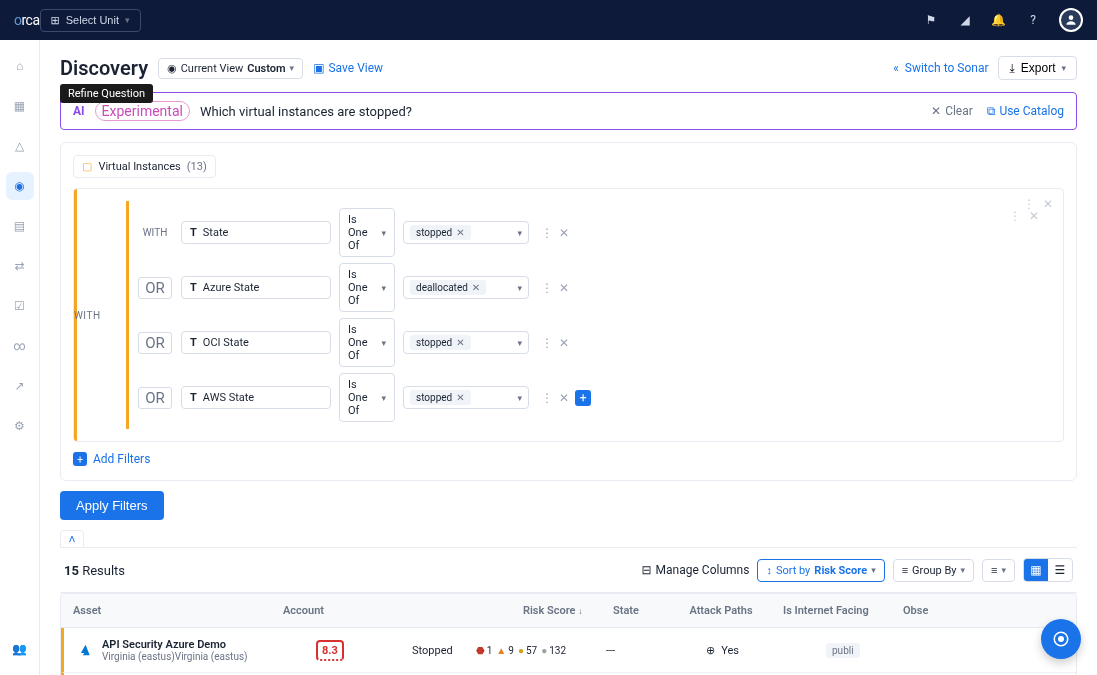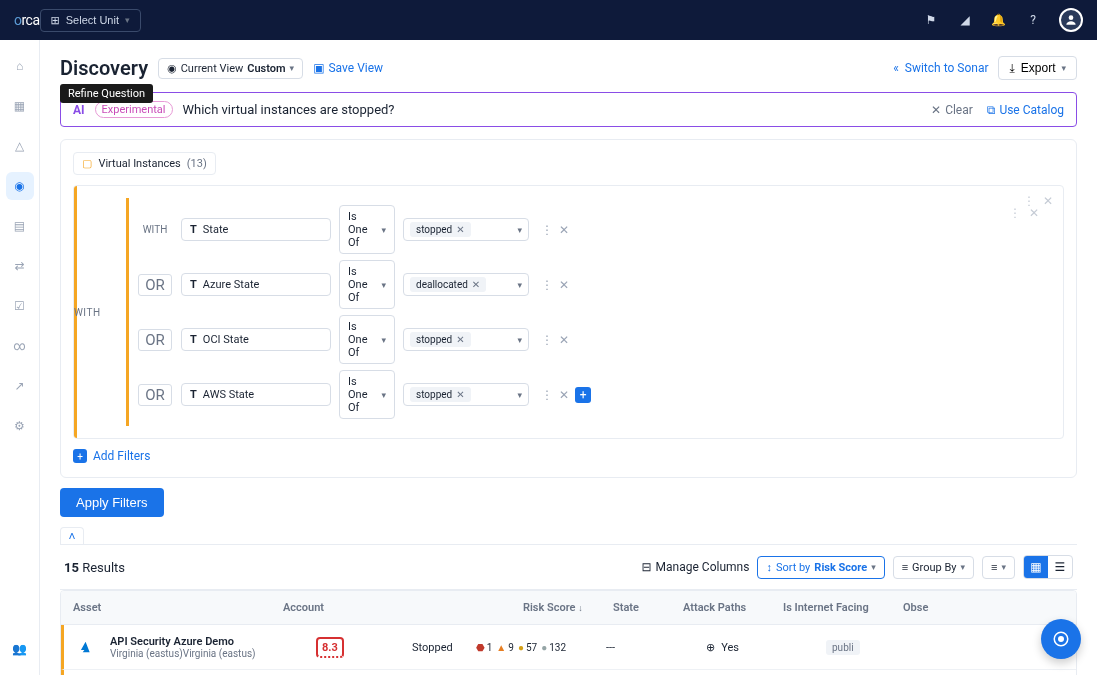--- a/index.html
+++ b/index.html
@@ -23,21 +23,21 @@
 .view-chip { border: 1px solid #d7dde6; border-radius: 4px; padding: 3px 8px; font-size: 11px; display: flex; align-items: center; gap: 4px; cursor: pointer; }
 .view-chip .strong { font-weight: 600; }
 .save-view { color: #1a73e8; font-size: 12px; display: flex; align-items: center; gap: 4px; cursor: pointer; }
 .refine-tip { position: absolute; top: 28px; left: 0; background: #1a1a1a; color: #fff; padding: 3px 8px; font-size: 11px; border-radius: 3px; }
 .head-right { margin-left: auto; display: flex; align-items: center; gap: 10px; }
 .switch-sonar { color: #1a73e8; font-size: 12px; display: flex; align-items: center; gap: 6px; cursor: pointer; }
 .export-btn { border: 1px solid #d7dde6; border-radius: 4px; padding: 4px 10px; font-size: 12px; display: flex; align-items: center; gap: 6px; cursor: pointer; background: #fff; }
 
 .ai-bar { border: 1px solid #8a4de6; border-radius: 4px; padding: 8px 12px; display: flex; align-items: center; gap: 10px; margin-bottom: 12px; margin-top: 12px;}
 .ai-label { font-weight: 700; color: #8a4de6; font-size: 12px; }
-.exp-chip { border: 1px solid #e89ad6; color: #c94db8; border-radius: 10px; padding: 1px 6px; font-size: 11px; }
+.exp-chip { border: 1px solid #e89ad6; color: #c94db8; border-radius: 10px; padding: 1px 6px; font-size: 14px; }
 .ai-text { font-size: 13px; }
 .ai-right { margin-left: auto; display: flex; align-items: center; gap: 14px; font-size: 12px; }
 .clear-link { color: #6a7485; cursor: pointer; display:flex;align-items:center;gap:4px;}
 .catalog-link { color: #1a73e8; cursor: pointer; display:flex;align-items:center;gap:4px;}
 
 .filter-box { border: 1px solid #e8ecf2; border-radius: 6px; padding: 12px 12px 14px 12px; margin-bottom: 10px; }
 .vi-chip { display: inline-flex; align-items: center; gap: 6px; border: 1px solid #e8ecf2; border-radius: 4px; padding: 4px 8px; font-size: 11px; }
 .vi-chip .count { color: #6a7485; }
 .cond-block { border: 1px solid #e8ecf2; border-radius: 4px; margin-top: 10px; padding: 12px 14px; position: relative; }
 .cond-block::before { content:""; position:absolute; left:0; top:0; bottom:0; width:3px; background:#f5a623; border-radius:3px 0 0 3px;}
@@ -76,29 +76,29 @@
 .view-toggle .vt.active { background:#1a73e8; color:#fff;}
 
 .table-wrap { border:1px solid #e8ecf2; border-radius:4px; overflow-x:auto; }
 .thead { display:flex; background:#f7f9fb; border-bottom:1px solid #e8ecf2; font-size:11px; color:#6a7485; font-weight:600;}
 .th, .td { padding:10px 12px; }
 .col-asset { width:210px; flex-shrink:0;}
 .col-account { width:240px; flex-shrink:0;}
 .col-risk { width:90px; flex-shrink:0;}
 .col-state { width:70px; flex-shrink:0;}
 .col-alerts { width:130px; flex-shrink:0;}
-.col-paths { width:100px; flex-shrink:0;}
+.col-paths { width:100px; flex-shrink:0;text-align:center;}
 .col-internet { width:120px; flex-shrink:0;}
 .col-obs { width:60px; flex-shrink:0;}
 .trow { display:flex; border-bottom:1px solid #eef1f5; font-size:11px; align-items:center; border-left:3px solid #f5a623;}
 .asset-cell { display:flex; align-items:center; gap:10px;}
 .vm-icon { width:22px; height:22px; display:flex;align-items:center;justify-content:center; color:#f5a623;}
 .asset-name { font-weight:600; font-size:12px;}
 .asset-sub { color:#6a7485; font-size:10px;}
-.acct-cell { display:flex; align-items:center; gap:16px;}
+.acct-cell { display:flex; align-items:center; gap:8px;}
 .cloud-icon { width:18px; height:14px; display:flex;align-items:center;justify-content:center;}
 .acct-name { font-weight:600; font-size:11px;}
 .acct-sub { color:#6a7485; font-size:10px;}
 .risk-badge { border:2px solid #d63031; border-bottom-style:dotted; color:#d63031; font-weight:700; font-size:11px; padding:2px 4px; border-radius:4px; display:inline-block;}
 .state-cell { display:flex;align-items:center;gap:6px;}
 .state-dot { width:8px; height:8px; border-radius:50%; background:#d63031;}
 .alerts-cell { display:flex; align-items:center; gap:4px; flex-wrap:wrap;}
 .alert-item { display:flex;align-items:center;gap:2px; font-size:10px;}
 .sev-crit { color:#c0392b;}
 .sev-high { color:#e67e22;}

